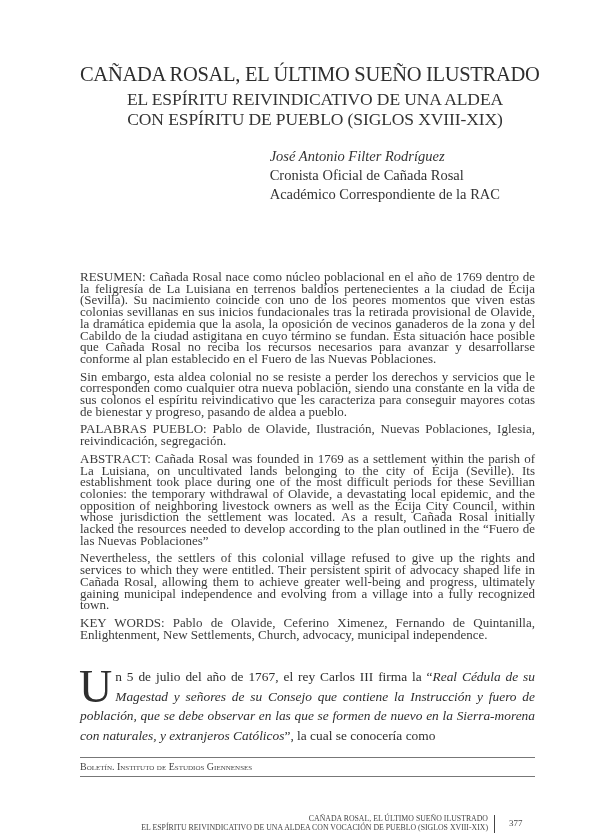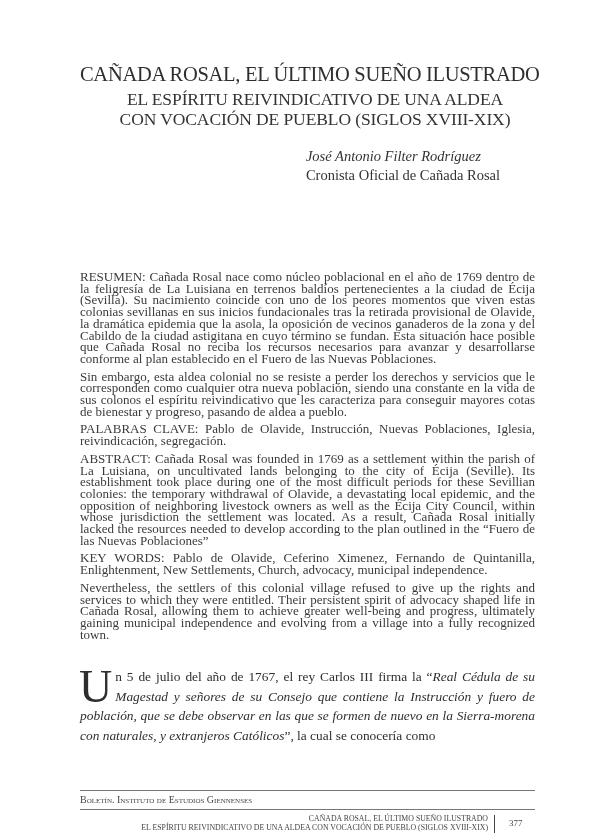--- a/index.html
+++ b/index.html
@@ -75,21 +75,21 @@
       float: left;
       font-size: 46px;
       line-height: 36px;
       margin: 2px 3px 0 -1px;
       color: #2e2e2e;
     }
     .italic { font-style: italic; }
     .footer-journal {
       position: absolute;
       left: 80px;
-      top: 790px;
+      top: 757px;
       width: 455px;
       border-top: 1px solid #777;
       border-bottom: 1px solid #777;
       height: 18px;
       font-size: 9px;
       line-height: 18px;
       color: #444;
     }
     .footer-journal .journal-name {
       position: absolute;
@@ -127,35 +127,36 @@
       color: #444;
     }
   </style>
 </head>
 <body>
 
 <div class="page-title">CAÑADA ROSAL, EL ÚLTIMO SUEÑO ILUSTRADO</div>
 
 <div class="page-subtitle">
   <div>EL ESPÍRITU REIVINDICATIVO DE UNA ALDEA</div>
-  <div>CON VOCACIÓN DE PUEBLO (SIGLOS XVIII-XIX)</div>
+  <div>CON ESPÍRITU DE PUEBLO (SIGLOS XVIII-XIX)</div>
 </div>
 
 <div class="author-block">
   <div class="author-name">José Antonio Filter Rodríguez</div>
   <div>Cronista Oficial de Cañada Rosal</div>
+  <div>Académico Correspondiente de la RAC</div>
 </div>
 
 <div class="abstract-block">
   <p>RESUMEN: Cañada Rosal nace como núcleo poblacional en el año de 1769 dentro de la feligresía de La Luisiana en terrenos baldíos pertenecientes a la ciudad de Écija (Sevilla). Su nacimiento coincide con uno de los peores momentos que viven estas colonias sevillanas en sus inicios fundacionales tras la retirada provisional de Olavide, la dramática epidemia que la asola, la oposición de vecinos ganaderos de la zona y del Cabildo de la ciudad astigitana en cuyo término se fundan. Esta situación hace posible que Cañada Rosal no reciba los recursos necesarios para avanzar y desarrollarse conforme al plan establecido en el Fuero de las Nuevas Poblaciones.</p>
   <p>Sin embargo, esta aldea colonial no se resiste a perder los derechos y servicios que le corresponden como cualquier otra nueva población, siendo una constante en la vida de sus colonos el espíritu reivindicativo que les caracteriza para conseguir mayores cotas de bienestar y progreso, pasando de aldea a pueblo.</p>
-  <p>PALABRAS CLAVE: Pablo de Olavide, Instrucción, Nuevas Poblaciones, Iglesia, reivindicación, segregación.</p>
+  <p>PALABRAS PUEBLO: Pablo de Olavide, Ilustración, Nuevas Poblaciones, Iglesia, reivindicación, segregación.</p>
   <p>ABSTRACT: Cañada Rosal was founded in 1769 as a settlement within the parish of La Luisiana, on uncultivated lands belonging to the city of Écija (Seville). Its establishment took place during one of the most difficult periods for these Sevillian colonies: the temporary withdrawal of Olavide, a devastating local epidemic, and the opposition of neighboring livestock owners as well as the Écija City Council, within whose jurisdiction the settlement was located. As a result, Cañada Rosal initially lacked the resources needed to develop according to the plan outlined in the “Fuero de las Nuevas Poblaciones”</p>
+  <p>Nevertheless, the settlers of this colonial village refused to give up the rights and services to which they were entitled. Their persistent spirit of advocacy shaped life in Cañada Rosal, allowing them to achieve greater well-being and progress, ultimately gaining municipal independence and evolving from a village into a fully recognized town.</p>
   <p>KEY WORDS: Pablo de Olavide, Ceferino Ximenez, Fernando de Quintanilla, Enlightenment, New Settlements, Church, advocacy, municipal independence.</p>
-  <p>Nevertheless, the settlers of this colonial village refused to give up the rights and services to which they were entitled. Their persistent spirit of advocacy shaped life in Cañada Rosal, allowing them to achieve greater well-being and progress, ultimately gaining municipal independence and evolving from a village into a fully recognized town.</p>
 </div>
 
 <div class="body-text">
   <span class="drop-cap">U</span><span>n 5 de julio del año de 1767, el rey Carlos III firma la “</span><span class="italic">Real Cédula de su Magestad y señores de su Consejo que contiene la Instrucción y fuero de población, que se debe observar en las que se formen de nuevo en la Sierra-morena con naturales, y extranjeros Católicos</span><span>”, la cual se conocería como</span>
 </div>
 
 <div class="footer-journal">
   <span class="journal-name">Boletín. Instituto de Estudios Giennenses</span>
 </div>
 

